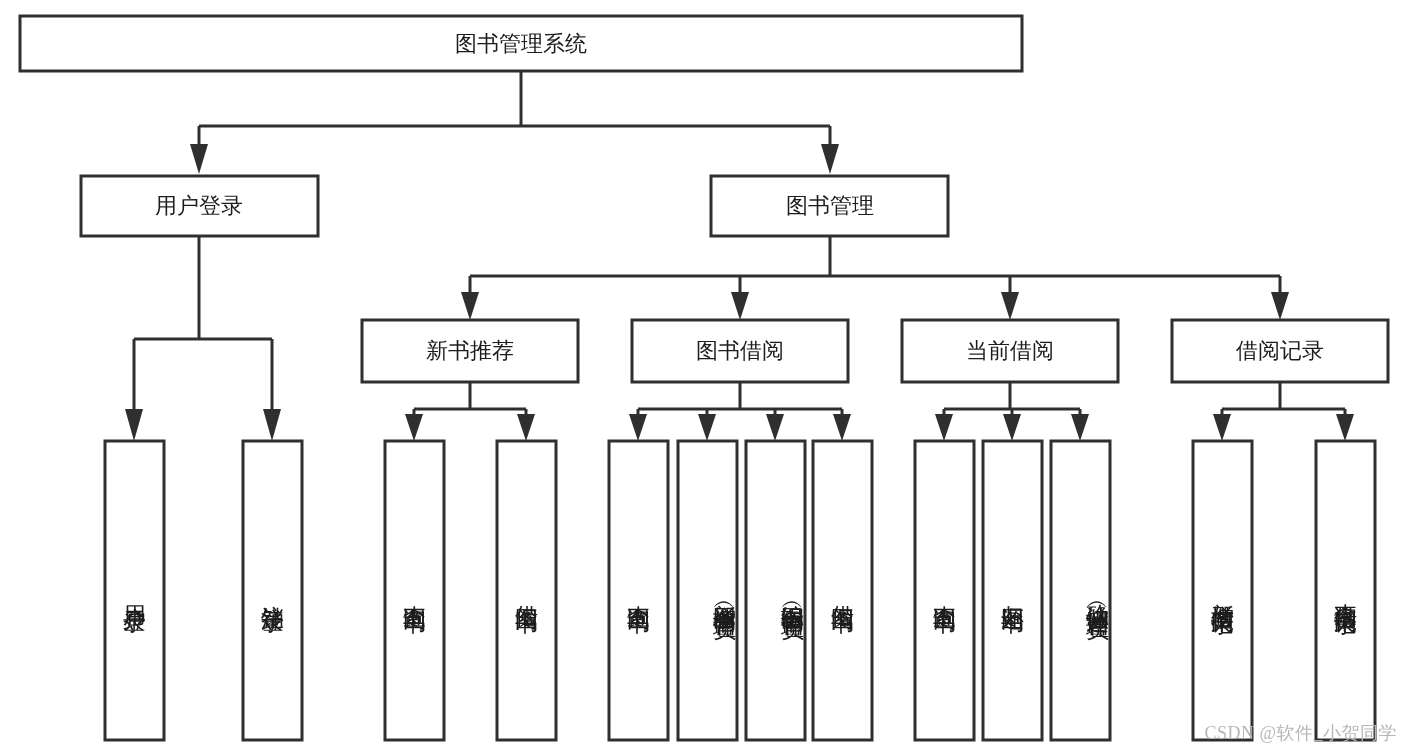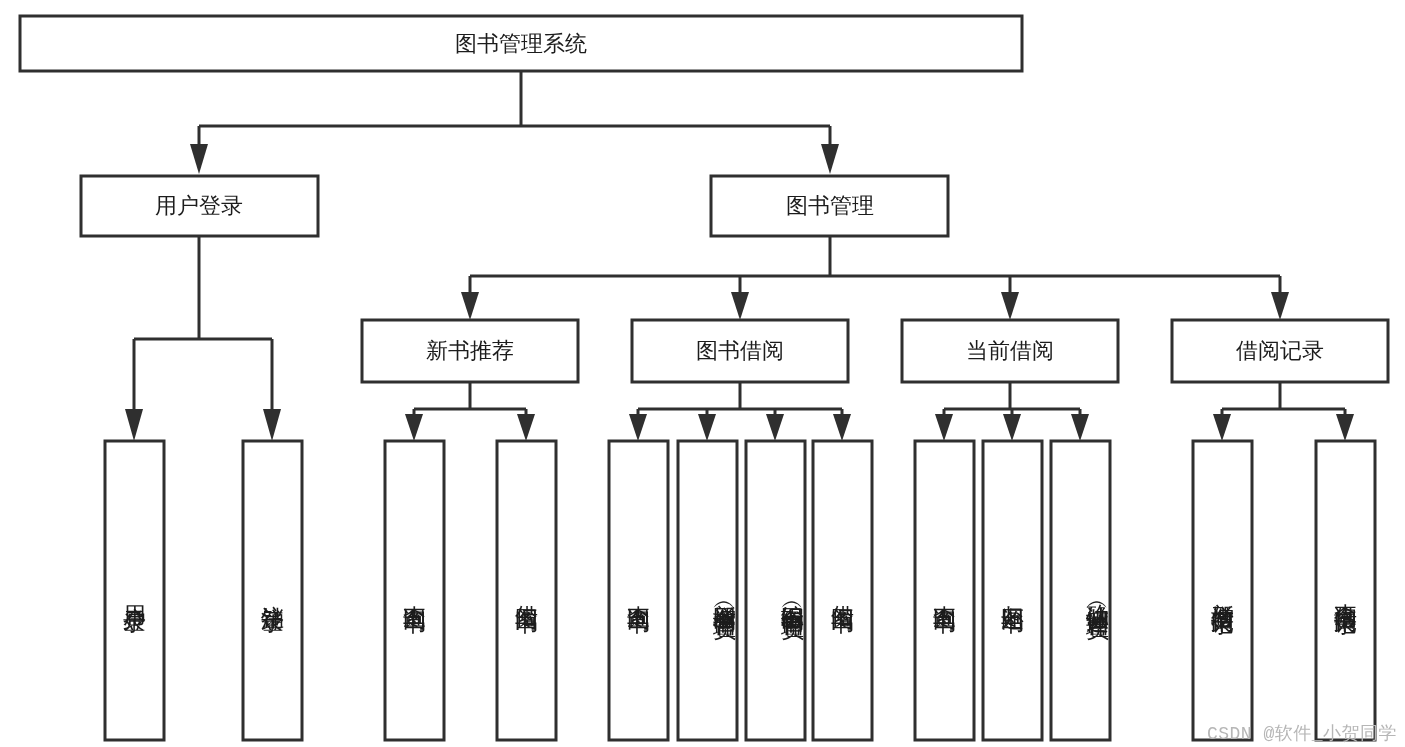--- a/index.html
+++ b/index.html
@@ -65,21 +65,21 @@
     align-items: center;
     justify-content: center;
     text-align: center;
     white-space: nowrap;
     pointer-events: none;
   }
   .watermark {
     position: absolute;
     right: 8px;
     bottom: 6px;
-    font-family: Liberation Mono, monospace;
+    font-family: Liberation Serif, serif;
     font-size: 18px;
     color: #b6b6b6;
     letter-spacing: 0.5px;
     white-space: nowrap;
   }
 </style>
 </head>
 <body>
 
 <div id="diagram-root">

